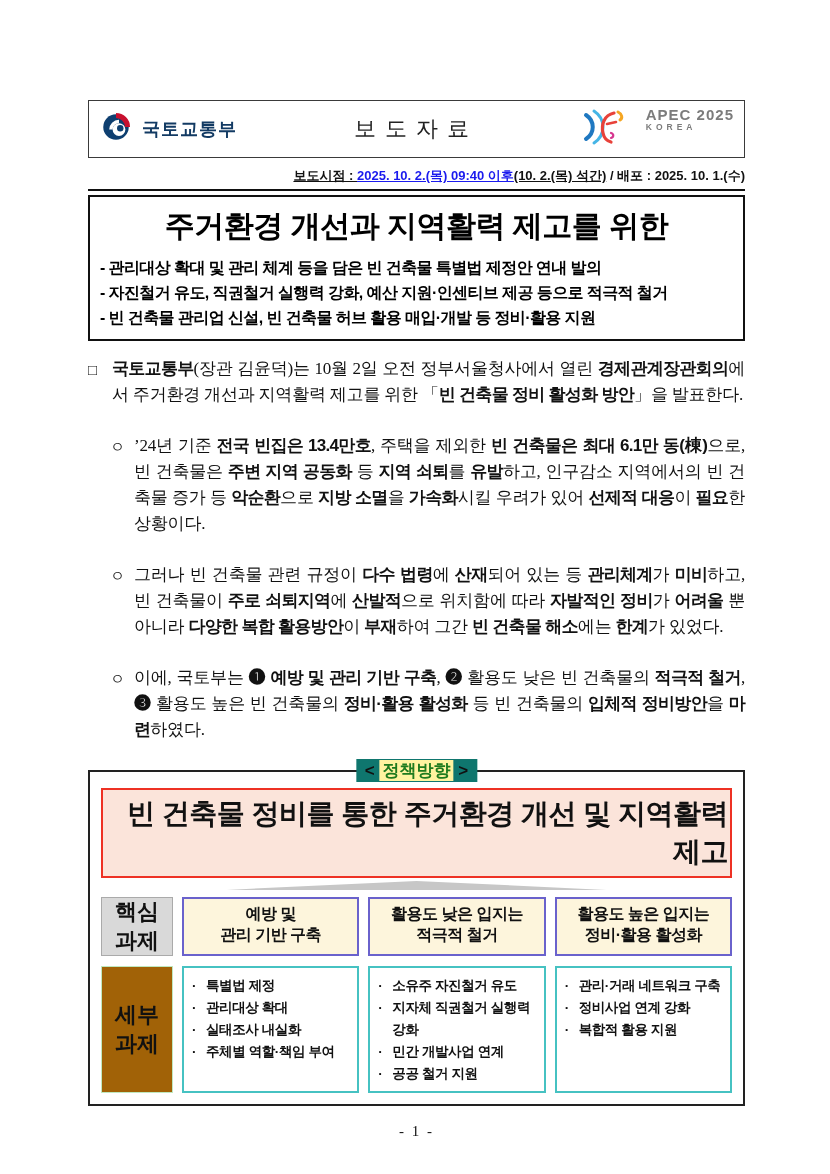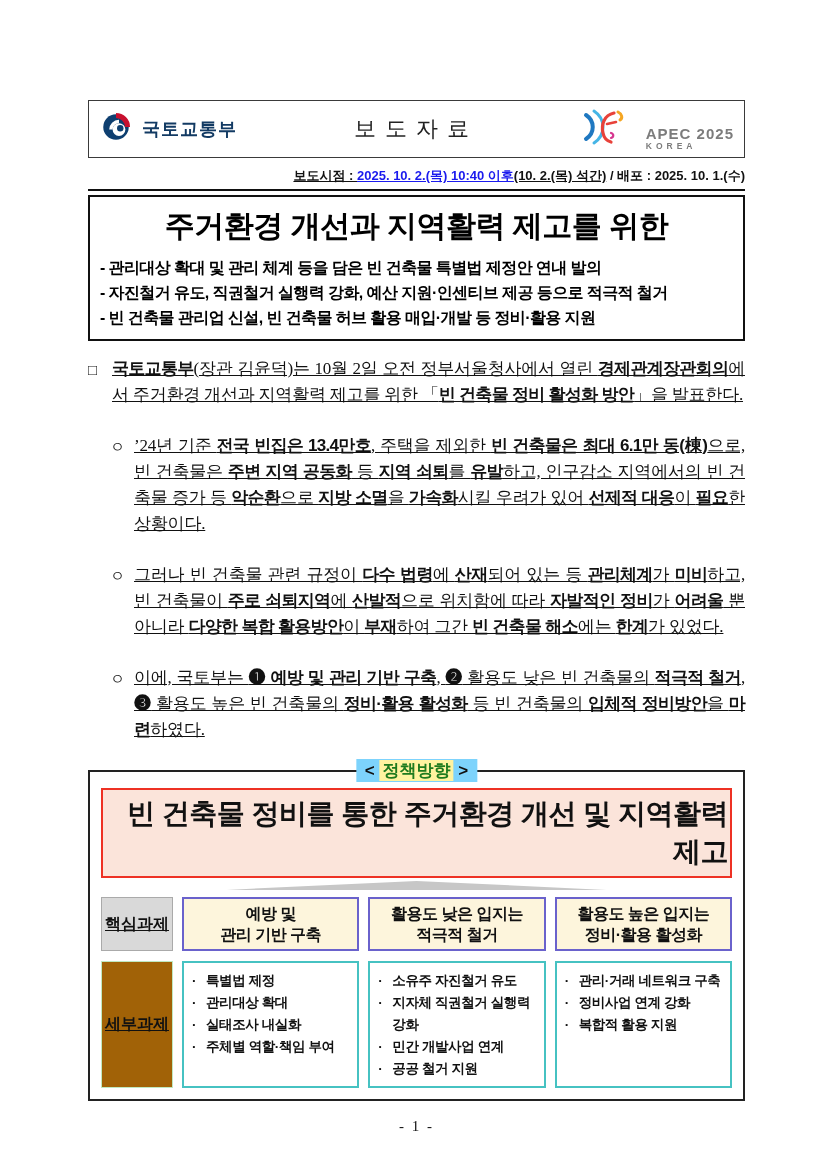--- a/index.html
+++ b/index.html
@@ -8,21 +8,21 @@
   .content{position:absolute;left:88px;top:100px;width:657px;}
 
   
   .hdr-box{box-sizing:border-box;height:58px;border:1.5px solid #3a3a3a;
            display:flex;align-items:center;justify-content:space-between;padding:0 10px;}
   .brand{display:flex;align-items:center;gap:9px;}
   .brand-name{font-family:"Liberation Sans",sans-serif;font-weight:bold;font-size:18px;
               color:#123a63;letter-spacing:1px;}
   .doc-type{font-family:"Liberation Sans",sans-serif;font-size:22px;letter-spacing:9px;
             color:#222;margin-left:15px;}
-  .apec{display:flex;align-items:flex-end;gap:18px;}
+  .apec{display:flex;align-items:flex-start;gap:18px;}
   .apec-text{display:flex;flex-direction:column;line-height:1.05;}
   .apec-main{font-family:"Liberation Sans",sans-serif;font-weight:bold;font-size:15px;
              color:#7c7c7c;letter-spacing:1px;}
   .apec-sub{font-family:"Liberation Sans",sans-serif;font-weight:bold;font-size:8.5px;
             color:#7c7c7c;letter-spacing:4px;}
 
   
   .release{margin-top:9px;text-align:right;font-family:"Liberation Sans",sans-serif;
            font-weight:bold;font-size:13px;white-space:nowrap;}
   .release .u{text-decoration:underline;}
@@ -37,40 +37,40 @@
   .title-bullets{margin-top:7px;font-family:"Liberation Sans",sans-serif;font-weight:600;
                  font-size:16px;line-height:1.57;color:#000;letter-spacing:-0.6px;}
 
   
   .body{margin-top:15px;font-size:17px;line-height:26px;}
   .para{display:flex;margin-top:0;}
   .para + .para{margin-top:25px;}
   .para.indent{margin-left:22px;}
   .marker{flex:0 0 24px;font-family:"Liberation Sans",sans-serif;font-size:15px;
           padding-top:1px;}
-  .ptext{flex:1;text-align:justify;letter-spacing:-0.2px;text-decoration:underline;}
+  .ptext{flex:1;text-align:justify;letter-spacing:-0.2px;}
   .ptext .b{font-family:"Liberation Sans",sans-serif;font-weight:bold;letter-spacing:-0.7px;}
 
   
   .policy{position:relative;box-sizing:border-box;margin-top:27px;border:2px solid #222;
           padding:16px 11px 11px;}
   .policy-cap{position:absolute;top:-13px;left:50%;transform:translateX(-50%);
-              background:#7dd3fc;padding:0 9px;font-family:"Liberation Sans",sans-serif;
+              background:#0f766e;padding:0 9px;font-family:"Liberation Sans",sans-serif;
               font-weight:bold;font-size:17px;white-space:nowrap;}
   .policy-cap .hl{background:#fff3a0;color:#1e7b1e;padding:1px 3px;}
   .banner{box-sizing:border-box;border:2px solid #ee3124;background:#fbe4da;
           text-align:right;font-family:"Liberation Sans",sans-serif;font-weight:bold;
           font-size:28px;letter-spacing:-0.5px;padding:5px 2px;}
   .chevron{width:380px;height:9px;margin:3px auto 7px;background:#c7c7c7;
            clip-path:polygon(0 100%,50% 0,100% 100%);}
   .prow{display:grid;grid-template-columns:72px 1fr 1fr 1fr;gap:9px;}
   .prow + .prow{margin-top:10px;}
-  .plabel{display:flex;align-items:center;justify-content:center;
-          font-family:"Liberation Sans",sans-serif;font-weight:bold;font-size:16px;
-          line-height:1.3;border:1px solid #aaa;text-decoration:underline;}
+  .plabel{display:flex;flex-direction:column;align-items:center;justify-content:center;
+          font-family:"Liberation Sans",sans-serif;font-weight:bold;font-size:22px;
+          line-height:1.3;border:1px solid #aaa;}
   .plabel.gray{background:#d9d9d9;}
   .plabel.green{background:#a16207;border-color:#bfe8bf;}
   .pcell{box-sizing:border-box;text-align:center;font-family:"Liberation Sans",sans-serif;
          font-weight:bold;font-size:16px;line-height:1.32;padding:4px 2px;
          letter-spacing:-0.5px;}
   .pcell.core{background:#fdf5dc;border:2px solid #6a62cc;}
   .pcell.detail{background:#fff;border:2px solid #46c2c2;text-align:left;
                 font-size:13.5px;line-height:1.62;padding:7px 6px 7px 8px;font-weight:bold;}
   .pcell.detail .li{display:flex;gap:6px;letter-spacing:-0.4px;}
   .pcell.detail .dot{flex:0 0 8px;}
@@ -109,21 +109,21 @@
           </svg>
         </span>
         <span class="apec-text">
           <span class="apec-main">APEC 2025</span>
           <span class="apec-sub">KOREA</span>
         </span>
       </div>
     </div>
 
     <div class="release">
-      <span class="u">보도시점 : </span><span class="u blue">2025. 10. 2.(목) 10:40 이후</span><span class="u">(10. 2.(목) 석간)</span><span> / </span><span>배포 : 2025. 10. 1.(수)</span>
+      <span class="u">보도시점 : </span><span class="u blue">2025. 10. 2.(목) 09:40 이후</span><span class="u">(10. 2.(목) 석간)</span><span> / </span><span>배포 : 2025. 10. 1.(수)</span>
     </div>
     <div class="rule"></div>
 
     <div class="title-box">
       <div class="title-line">주거환경 개선과 지역활력 제고를 위한</div>
       <div class="title-bullets">
         <div>- 관리대상 확대 및 관리 체계 등을 담은 빈 건축물 특별법 제정안 연내 발의</div>
         <div>- 자진철거 유도, 직권철거 실행력 강화, 예산 지원·인센티브 제공 등으로 적극적 철거</div>
         <div>- 빈 건축물 관리업 신설, 빈 건축물 허브 활용 매입·개발 등 정비·활용 지원</div>
       </div>

